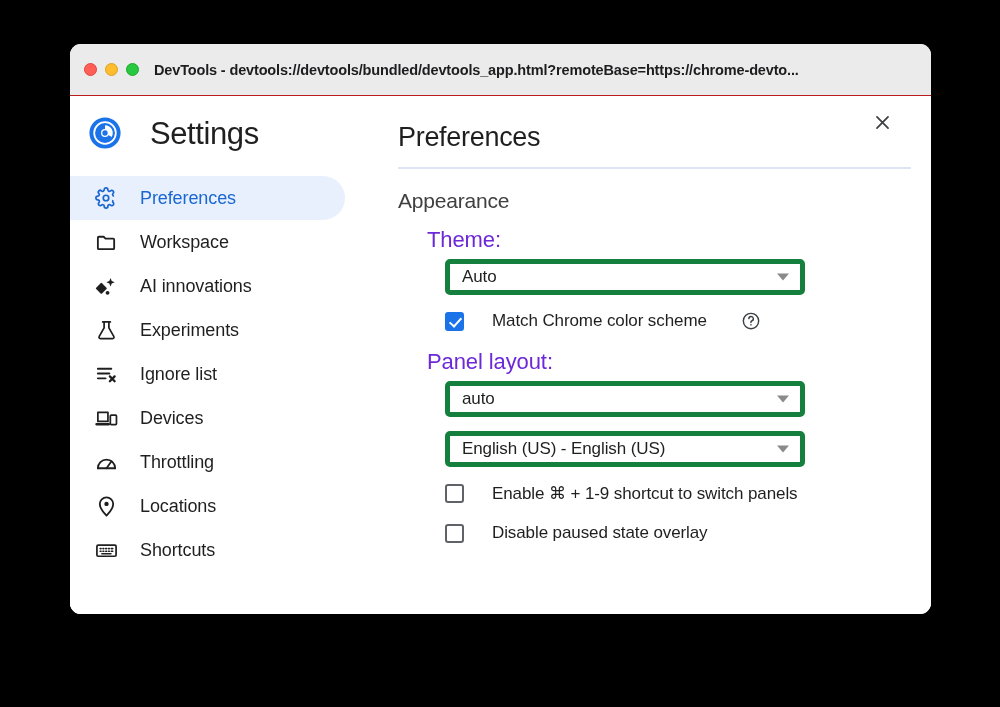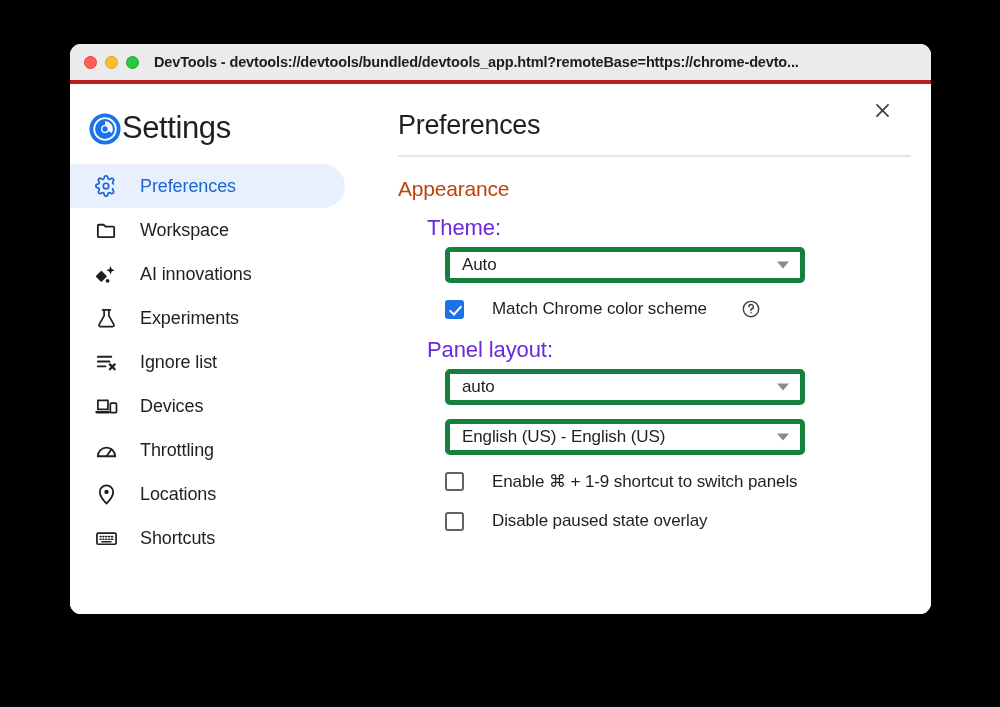--- a/index.html
+++ b/index.html
@@ -26,23 +26,23 @@
     width: 861px;
     height: 570px;
     background: #ffffff;
     border-radius: 11px;
     overflow: hidden;
     box-shadow: 0 10px 40px rgba(0,0,0,0.55);
   }
 
   .titlebar {
     position: relative;
-    height: 40px;
+    height: 52px;
     background: #ebebeb;
-    border-bottom: 4px solid #b91c1c;
+    border-bottom: 1px solid #b91c1c;
     display: flex;
     align-items: center;
   }
   .lights {
     display: flex;
     align-items: center;
     gap: 8px;
     margin-left: 14px;
   }
   .light {
@@ -75,22 +75,22 @@
   
   .sidebar {
     width: 310px;
     flex: 0 0 310px;
     padding-top: 10px;
     background: #ffffff;
   }
 
   .brand {
     display: flex;
-    align-items: flex-end;
-    gap: 0;
+    align-items: flex-start;
+    gap: 28px;
     padding: 10px 0 10px 18px;
     height: 62px;
   }
   .brand-logo { width: 34px; height: 34px; display: block; }
   .brand-title {
     font-size: 31px;
     color: #1f1f1f;
     letter-spacing: -0.4px;
   }
 
@@ -158,21 +158,21 @@
     top: -12px;
     width: 28px; height: 28px;
     display: flex;
     align-items: center;
     justify-content: center;
     cursor: pointer;
   }
 
   .section-title {
     font-size: 21px;
-    color: #c2410c;
+    color: #404040;
     letter-spacing: -0.2px;
     margin: 0 0 14px 0;
     font-weight: normal;
   }
 
   .field { margin-left: 29px; }
   .field-label {
     display: block;
     font-size: 22px;
     color: #6d28d9;

